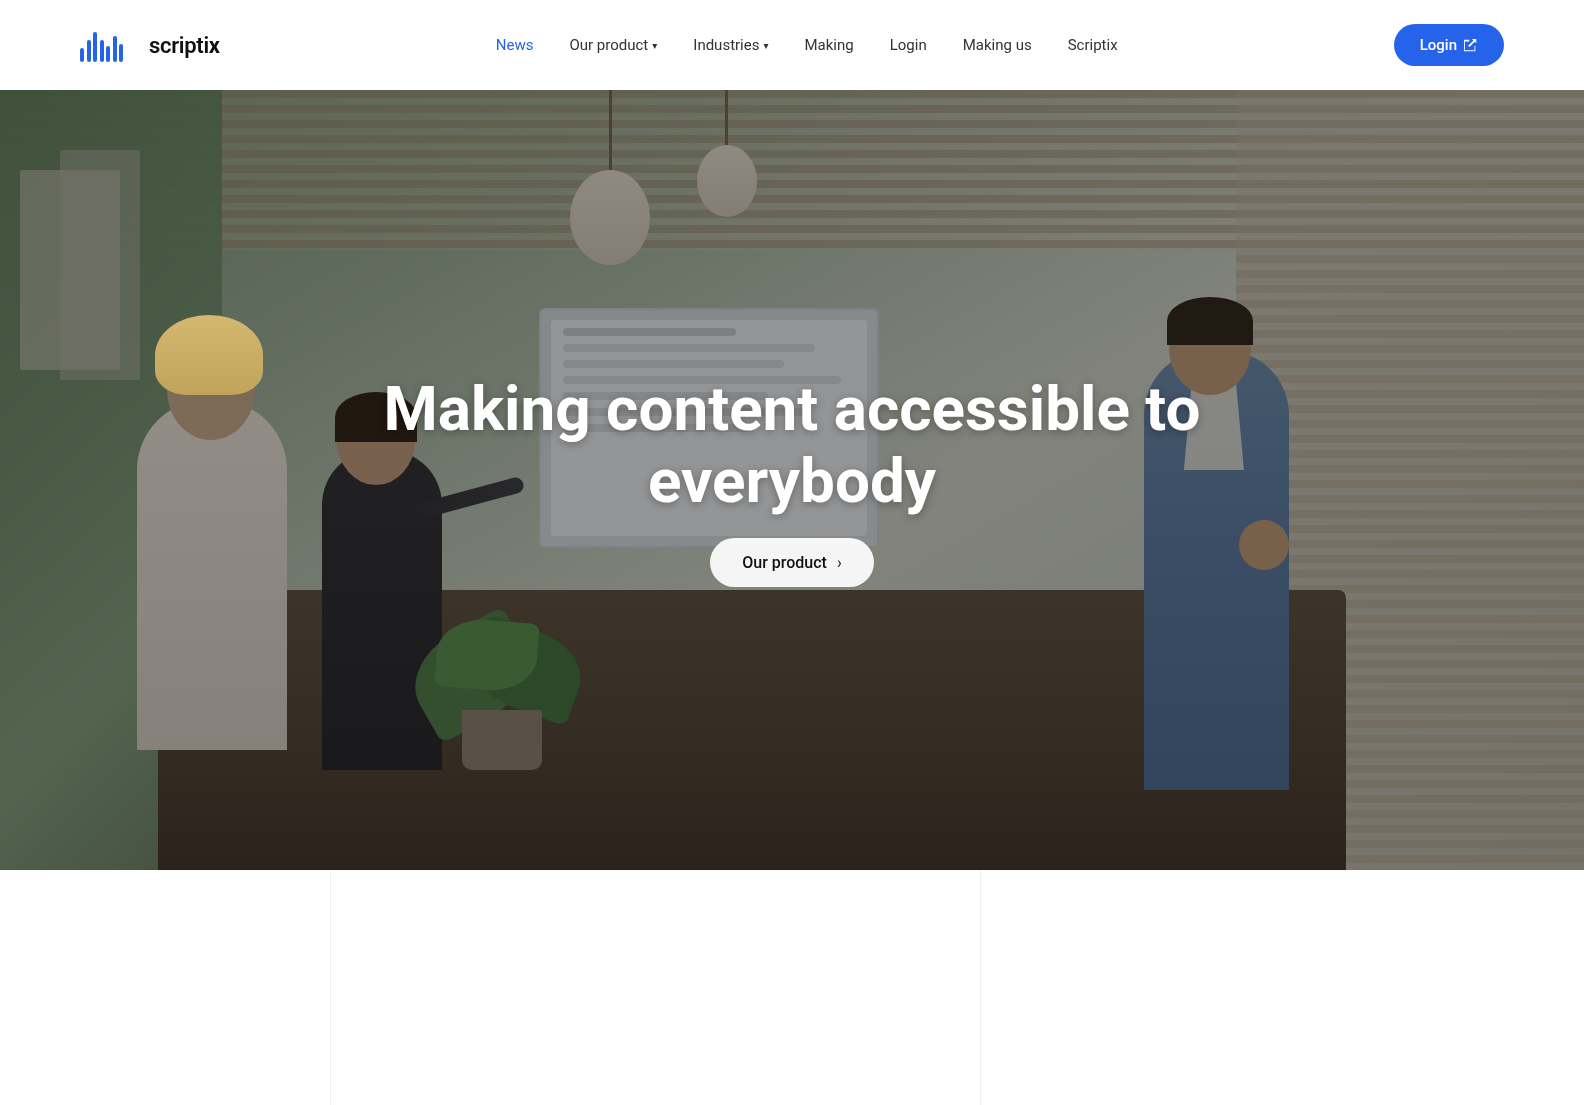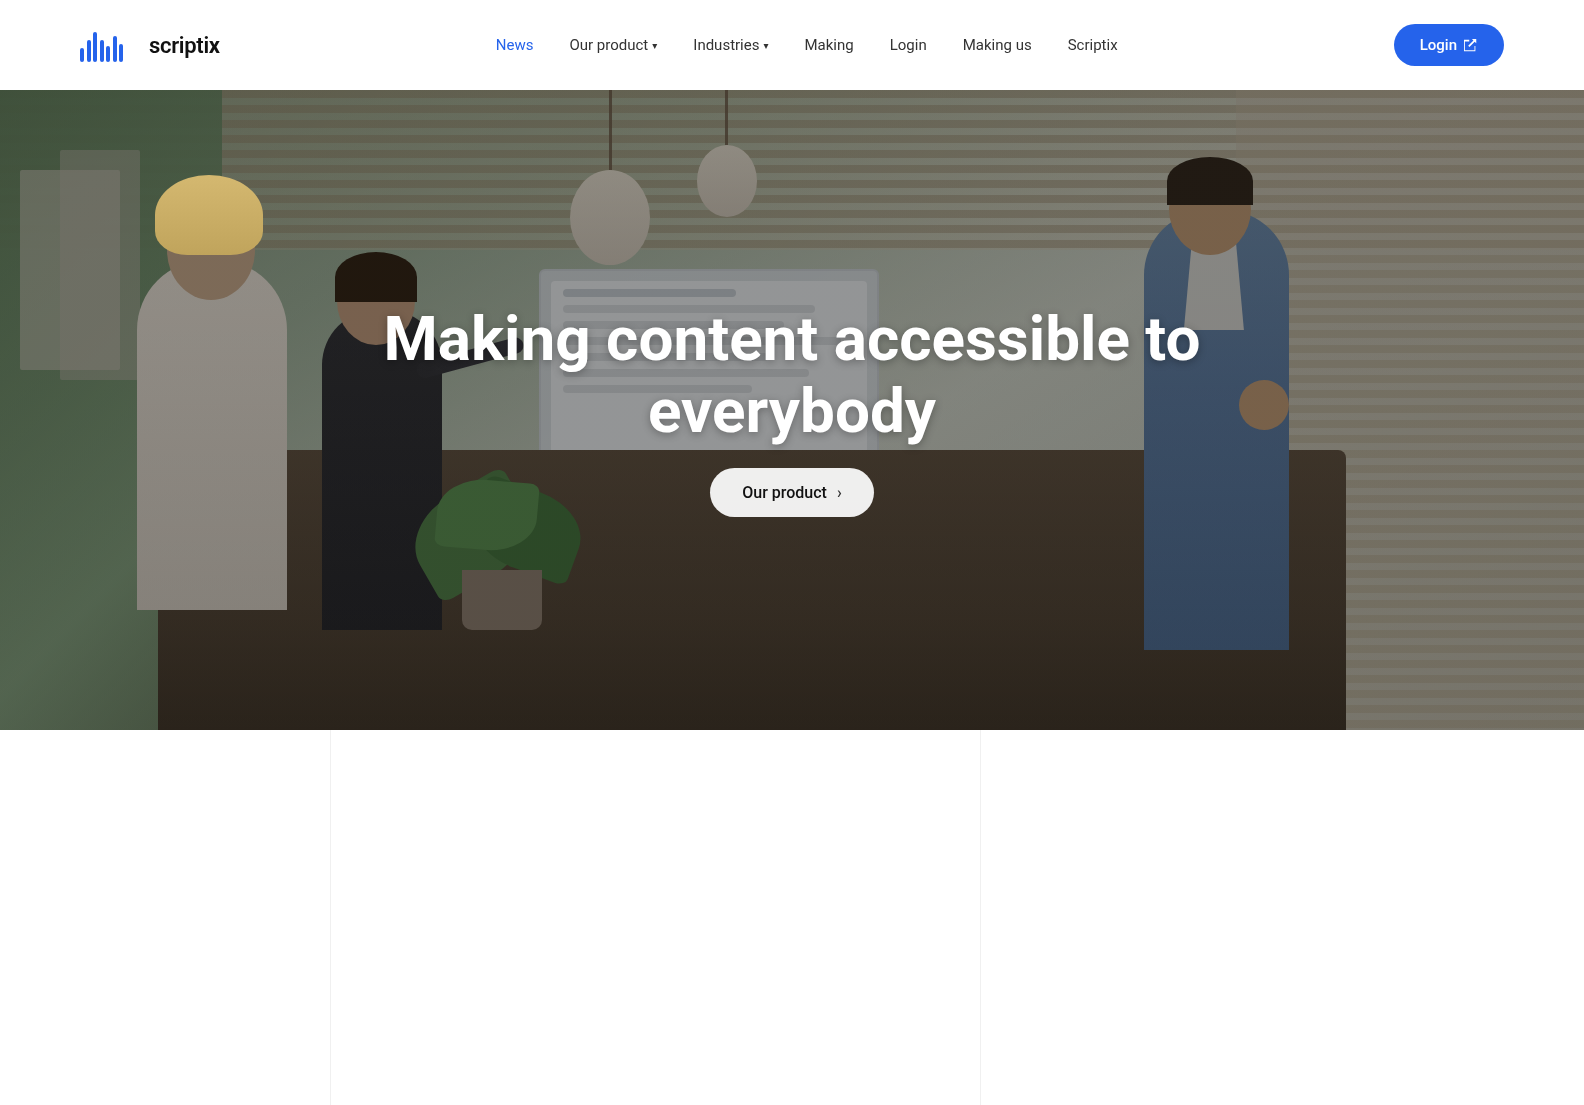--- a/index.html
+++ b/index.html
@@ -105,21 +105,21 @@
     .login-btn svg {
       width: 14px;
       height: 14px;
       fill: #fff;
     }
 
     
     .hero {
       position: relative;
       width: 100%;
-      height: 640px;
+      height: 780px;
       overflow: hidden;
     }
 
     
     .hero-scene {
       position: absolute;
       inset: 0;
       overflow: hidden;
     }
 

